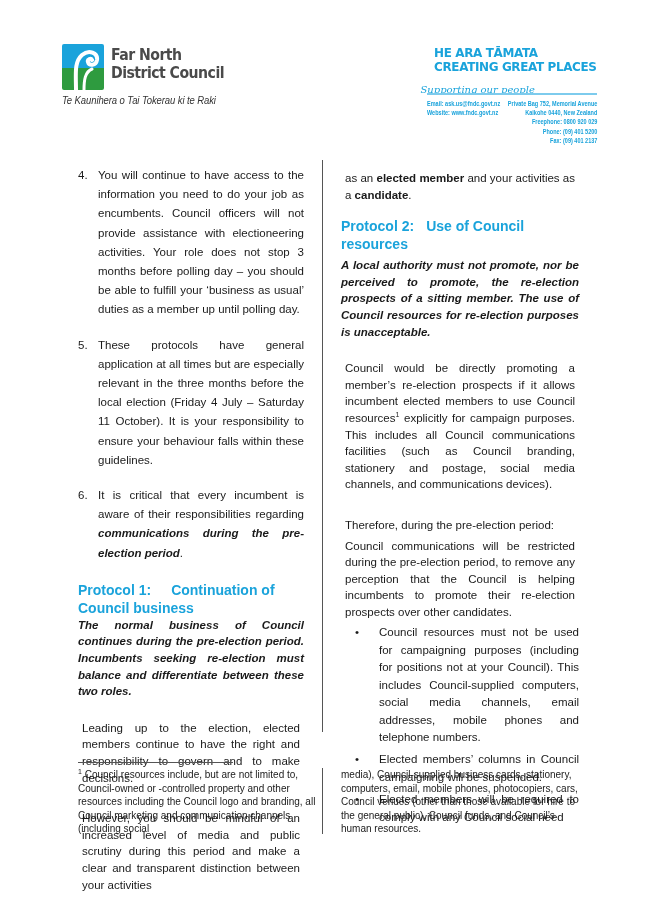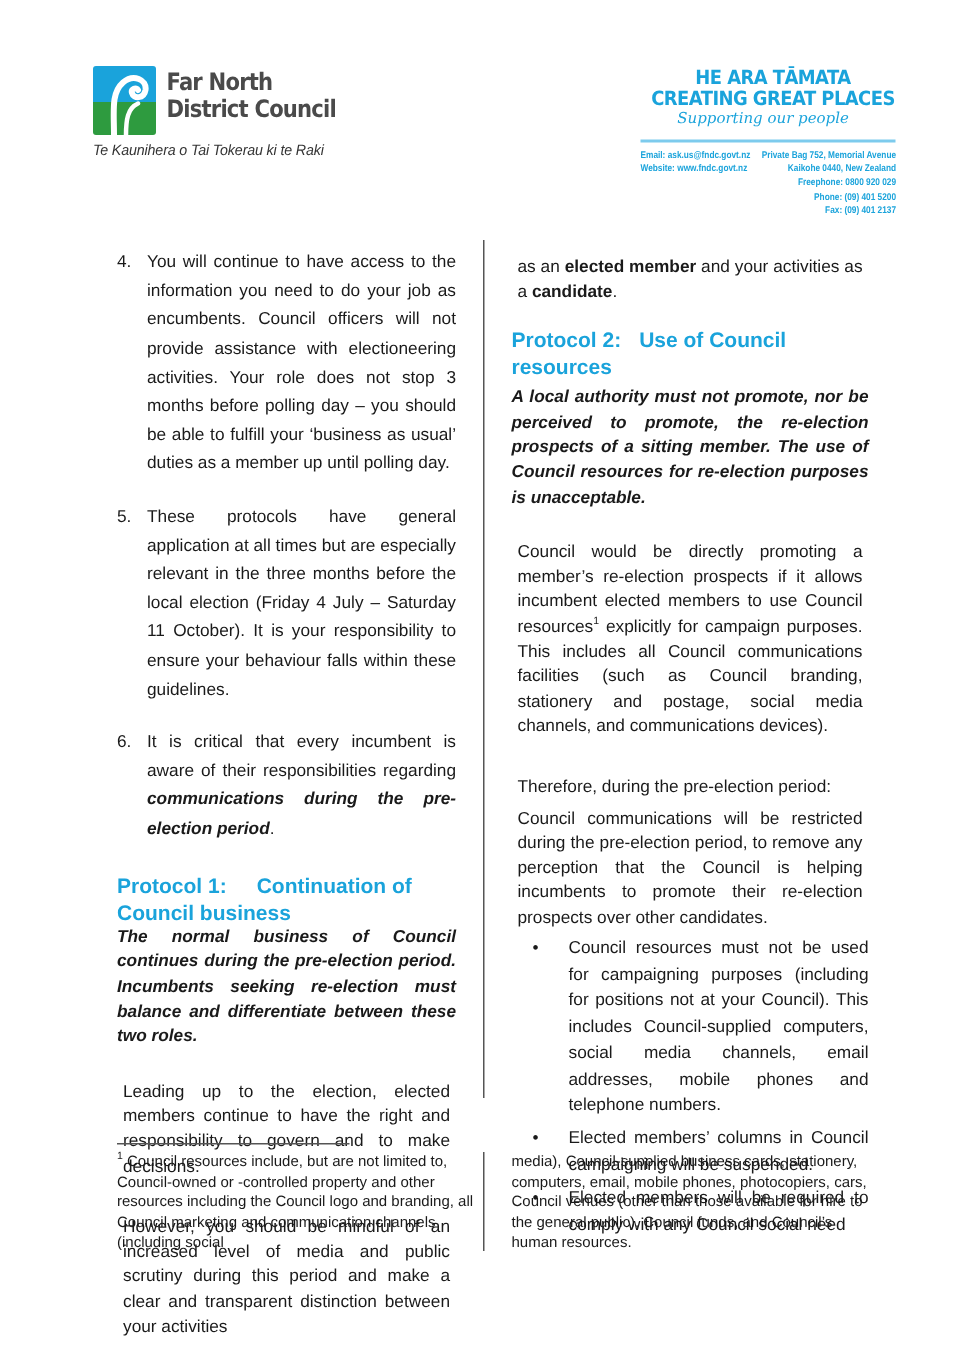--- a/index.html
+++ b/index.html
@@ -8,23 +8,23 @@
 
     
     .logo { position: absolute; left: 62px; top: 44px; }
     .logo-mark { position: absolute; left: 0; top: 0; width: 42px; height: 46px; overflow: hidden; border-radius: 2px; }
     .logo-mark .blue { position: absolute; left: 0; top: 0; width: 42px; height: 24px; background: #1aa3db; }
     .logo-mark .green { position: absolute; left: 0; top: 24px; width: 42px; height: 22px; background: #2e9b3f; }
     .logo-mark svg { position: absolute; left: 0; top: 0; }
     .logo-name { position: absolute; left: 49px; top: 2px; font-family: "DejaVu Sans", sans-serif; font-size: 16px; line-height: 18px; color: #4a4a4a; font-weight: bold; letter-spacing: -0.6px; transform: scaleX(0.88); transform-origin: left top; white-space: nowrap; }
     .logo-tagline { position: absolute; left: 0; top: 51px; font-size: 10px; font-style: italic; color: #333; white-space: nowrap; letter-spacing: -0.1px; transform: scaleX(0.95); transform-origin: left top; }
 
-    .brand { position: absolute; right: 48px; top: 46px; text-align: center; }
+    .brand { position: absolute; right: 48px; top: 46px; text-align: left; }
     .brand-line1, .brand-line2 { font-family: "DejaVu Sans", sans-serif; font-weight: bold; color: #1aa3db; font-size: 13px; line-height: 14px; letter-spacing: -0.4px; transform: scaleX(0.92); transform-origin: right top; white-space: nowrap; }
-    .brand-sub { font-family: "DejaVu Serif", serif; font-style: italic; color: #1aa3db; font-size: 10px; line-height: 12px; margin-top: 0; white-space: nowrap; }
+    .brand-sub { font-family: "DejaVu Serif", serif; font-style: italic; color: #1aa3db; font-size: 10px; line-height: 12px; margin-top: 10px; white-space: nowrap; }
     .brand-rule { position: absolute; right: 48px; top: 93px; width: 170px; height: 2px; background: #7dcbed; }
 
     .contact-left { position: absolute; left: 427px; top: 99px; font-size: 6.5px; line-height: 9px; color: #1aa3db; font-weight: bold; white-space: nowrap; transform: scaleX(0.85); transform-origin: left top; }
     .contact-right { position: absolute; right: 48px; top: 99px; font-size: 6.5px; line-height: 9.2px; color: #1aa3db; font-weight: bold; text-align: right; white-space: nowrap; transform: scaleX(0.85); transform-origin: right top; }
 
     
     .col { position: absolute; font-size: 11.5px; line-height: 16.6px; color: #1a1a1a; }
     .col-left { left: 78px; top: 166px; width: 226px; }
     .col-right { left: 341px; top: 166px; width: 238px; }
     .col-divider { position: absolute; left: 322px; top: 160px; width: 1px; height: 572px; background: #555; }

